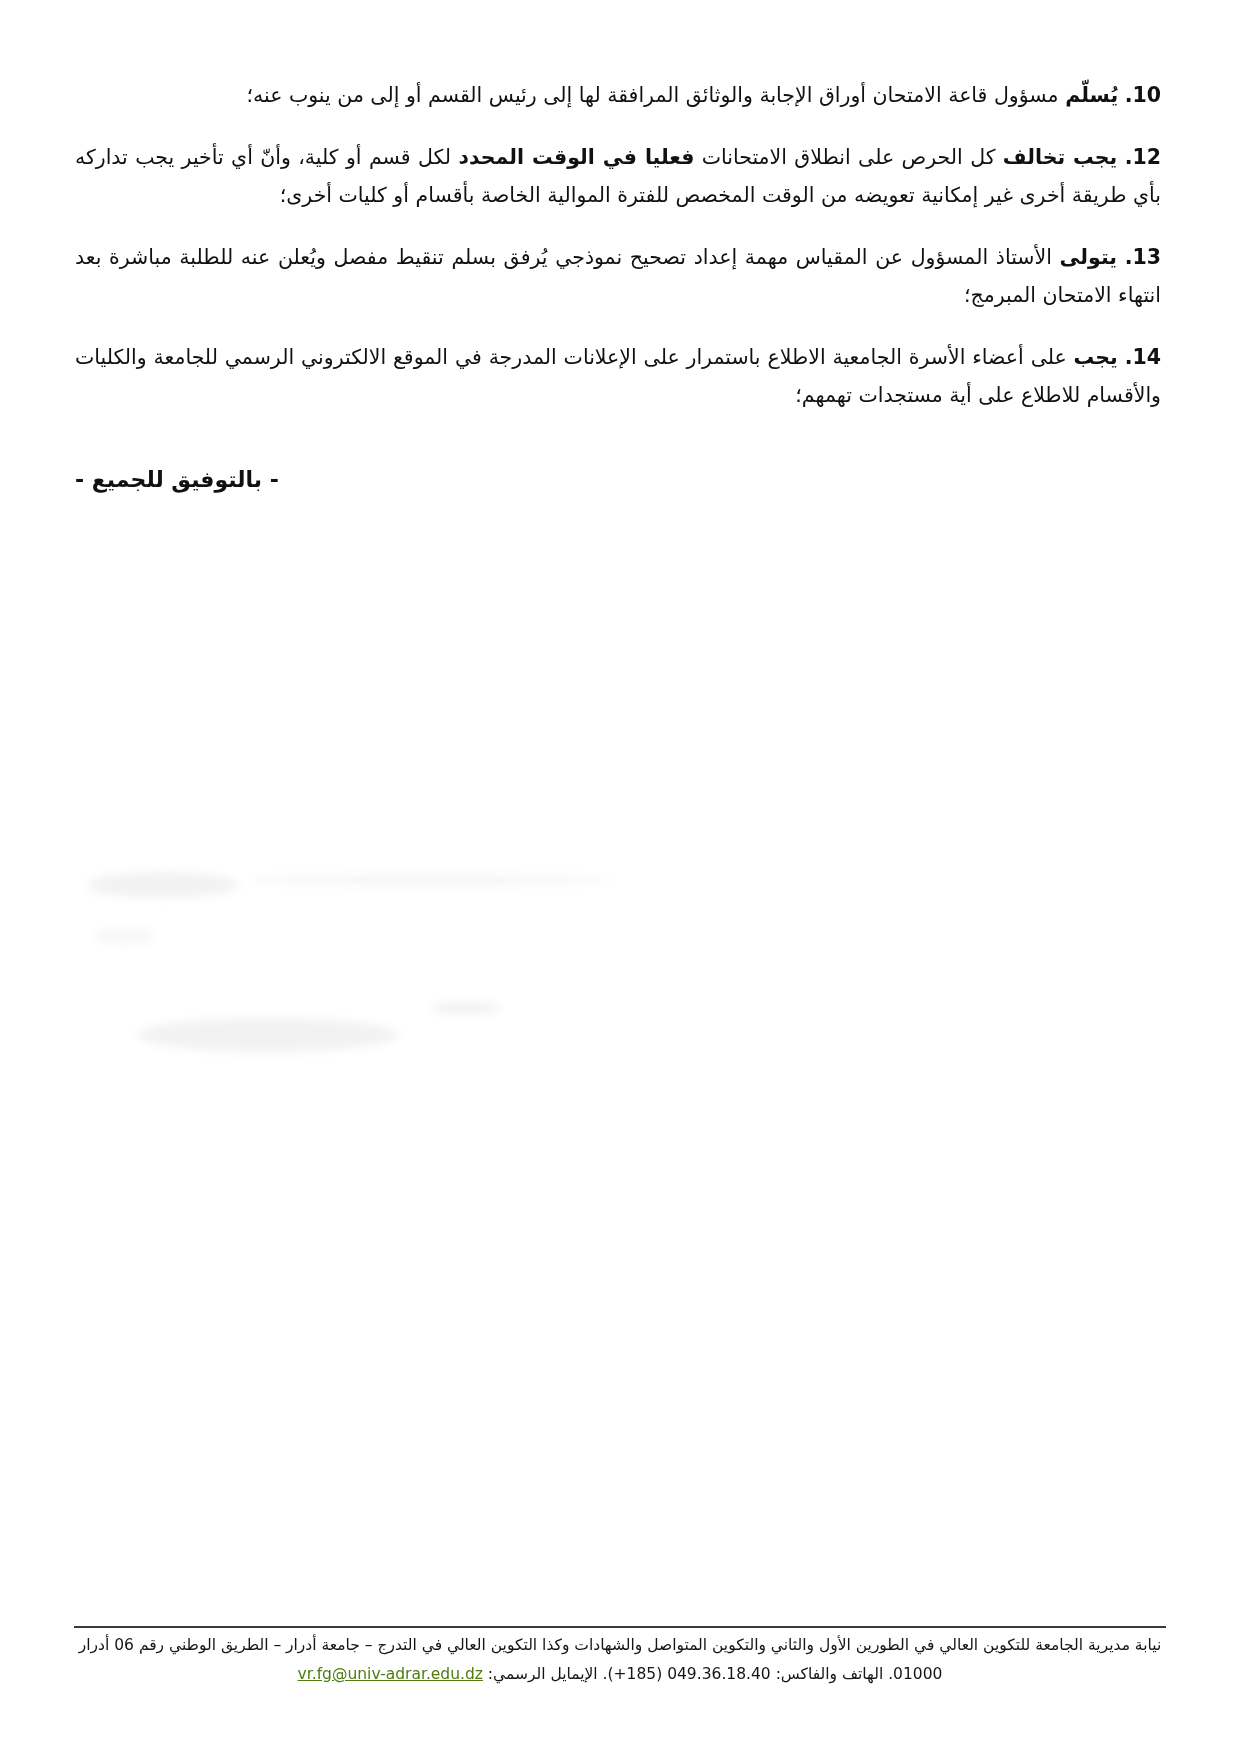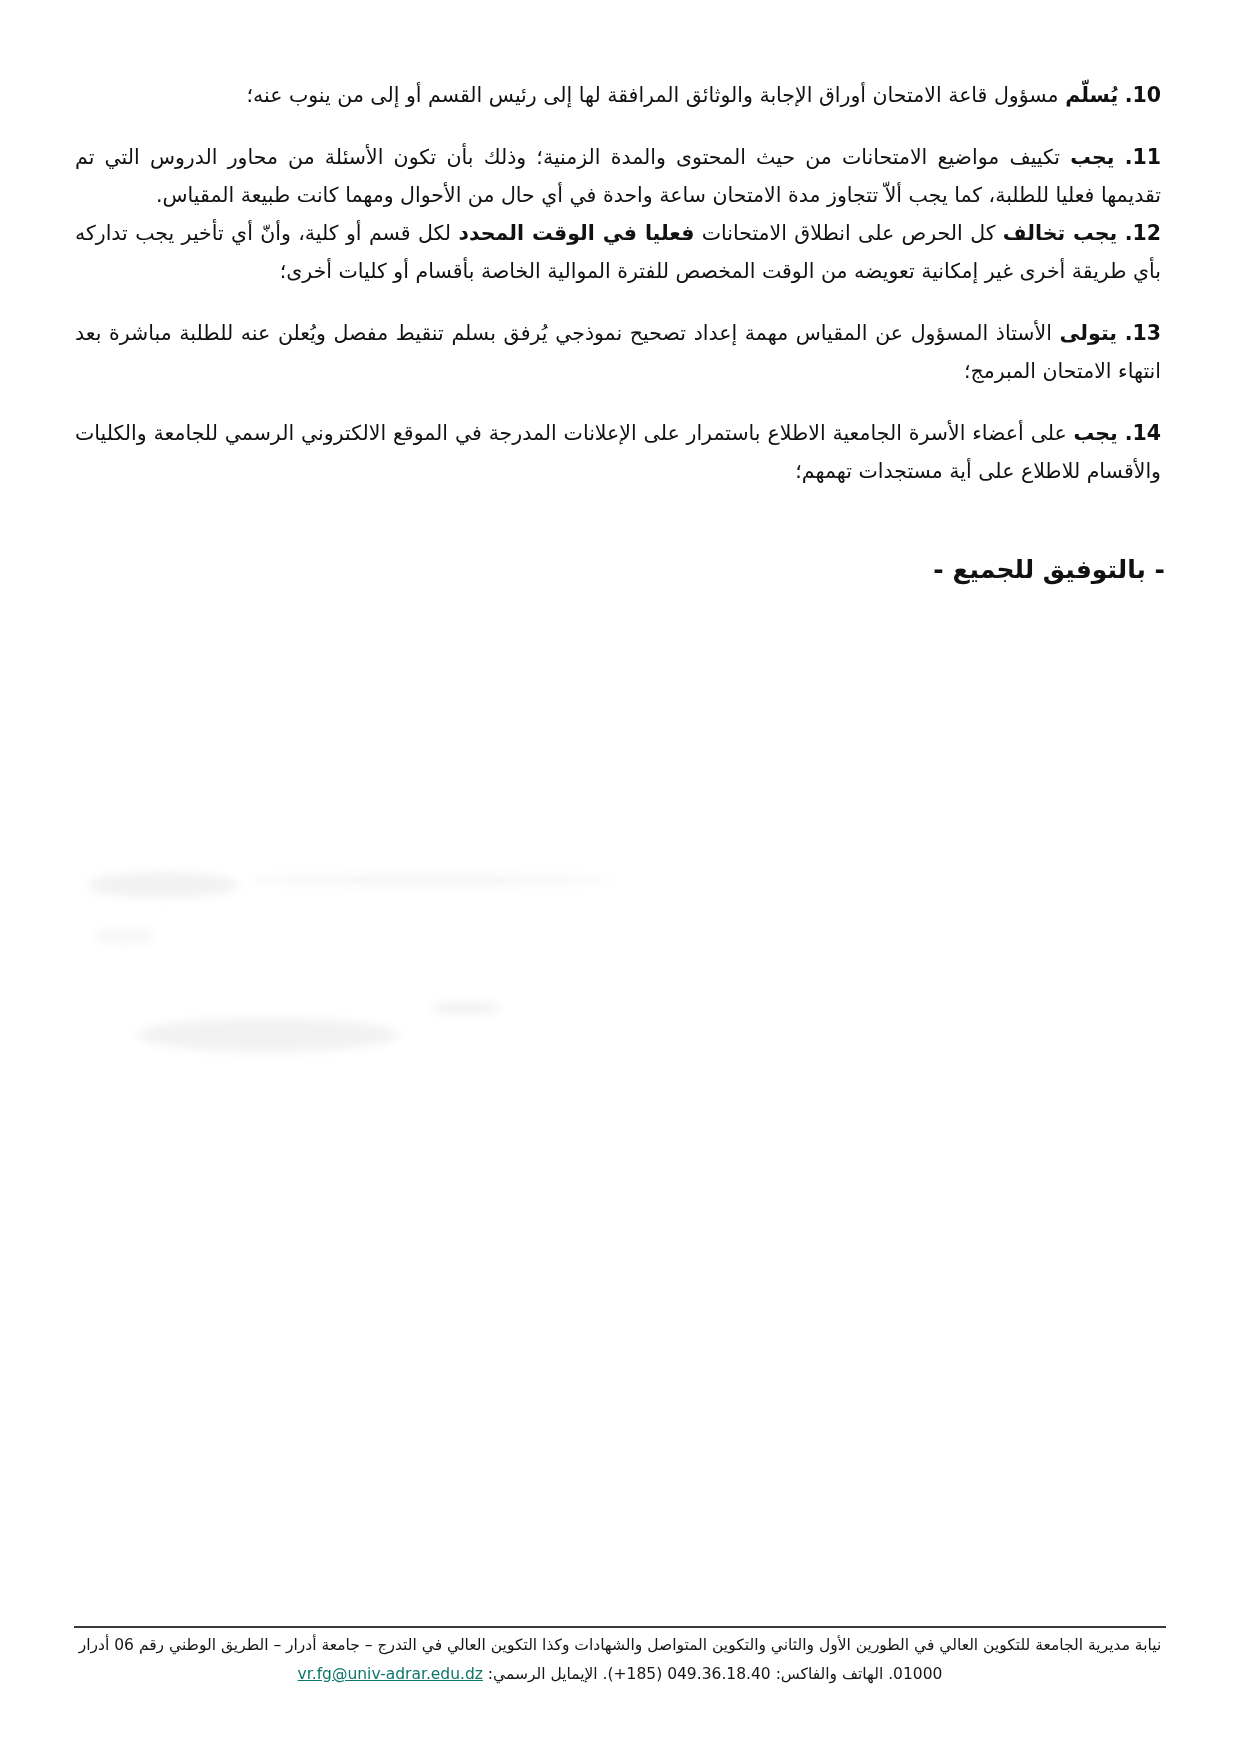--- a/index.html
+++ b/index.html
@@ -18,24 +18,24 @@
     margin:0 4px 24px 0;
     font-size:20.5px;
     line-height:38px;
     text-align:justify;
     direction:rtl;
   }
   .memo-item.tight{margin-bottom:0;}
   .memo-item b{font-weight:bold;}
   .memo-item .em-u{font-weight:bold;}
   .closing{
-    margin:60px 0 42px 0;
-    text-align:right;
+    margin:46px 0 42px 0;
+    text-align:left;
     font-weight:bold;
-    font-size:25px;
+    font-size:22px;
     line-height:40px;
   }
   .sig-row{text-align:left;}
   .signature{
     display:inline-block;
     font-weight:bold;
     font-size:25px;
     line-height:40px;
     direction:rtl;
   }
@@ -55,43 +55,38 @@
   .footer-text{
     margin:0;
     direction:rtl;
     text-align:center;
     font-size:15.5px;
     line-height:29px;
     color:#151515;
   }
   .footer-text .ltr{direction:ltr;unicode-bidi:isolate;}
   .email{
-    color:#0f766e;
+    color:#4d7c0f;
     text-decoration:underline;
     direction:ltr;
     unicode-bidi:isolate;
     cursor:pointer;
   }
 </style>
 </head>
 <body>
 
 <div class="page">
 
   <p class="memo-item">
     <b>10.</b>
     <b>يُسلّم</b>
     <span>مسؤول قاعة الامتحان أوراق الإجابة والوثائق المرافقة لها إلى رئيس القسم أو إلى من ينوب عنه؛</span>
   </p>
 
-  <p class="memo-item tight">
-    <b>11.</b>
-    <b>يجب</b>
-    <span>تكييف مواضيع الامتحانات من حيث المحتوى والمدة الزمنية؛ وذلك بأن تكون الأسئلة من محاور الدروس التي تم تقديمها فعليا للطلبة، كما يجب ألاّ تتجاوز مدة الامتحان ساعة واحدة في أي حال من الأحوال ومهما كانت طبيعة المقياس.</span>
-  </p>
 
   <p class="memo-item">
     <b>12.</b>
     <b>يجب تخالف</b>
     <span>كل الحرص على انطلاق الامتحانات</span>
     <span class="em-u">فعليا في الوقت المحدد</span>
     <span>لكل قسم أو كلية، وأنّ أي تأخير يجب تداركه بأي طريقة أخرى غير إمكانية تعويضه من الوقت المخصص للفترة الموالية الخاصة بأقسام أو كليات أخرى؛</span>
   </p>
 
   <p class="memo-item">

